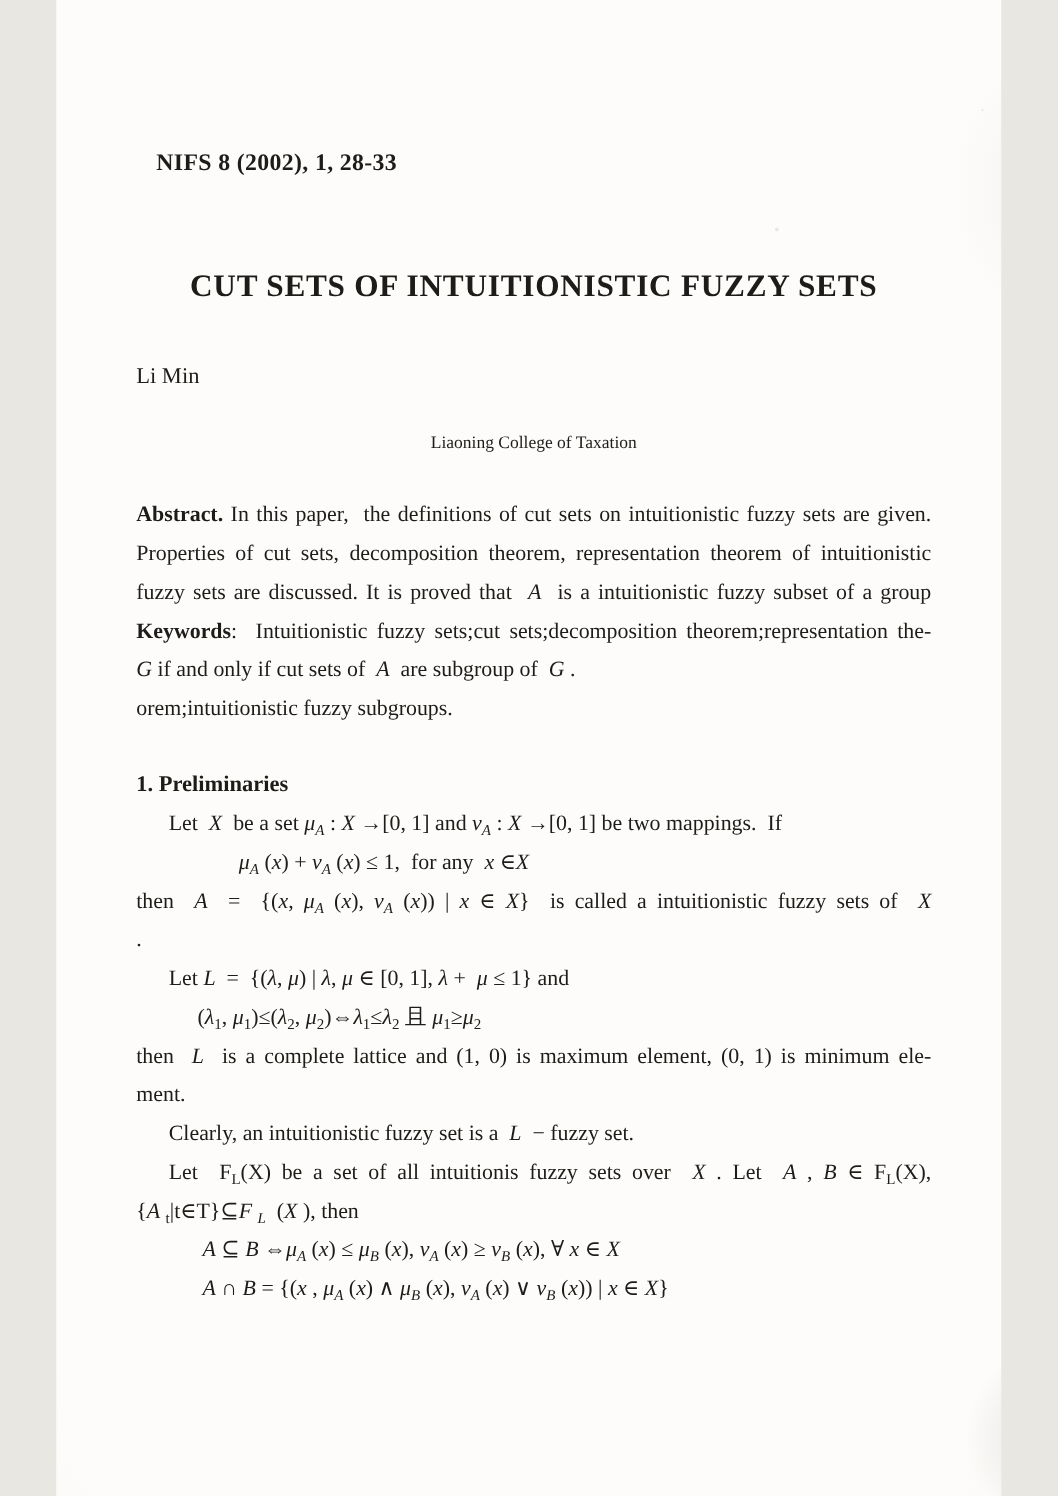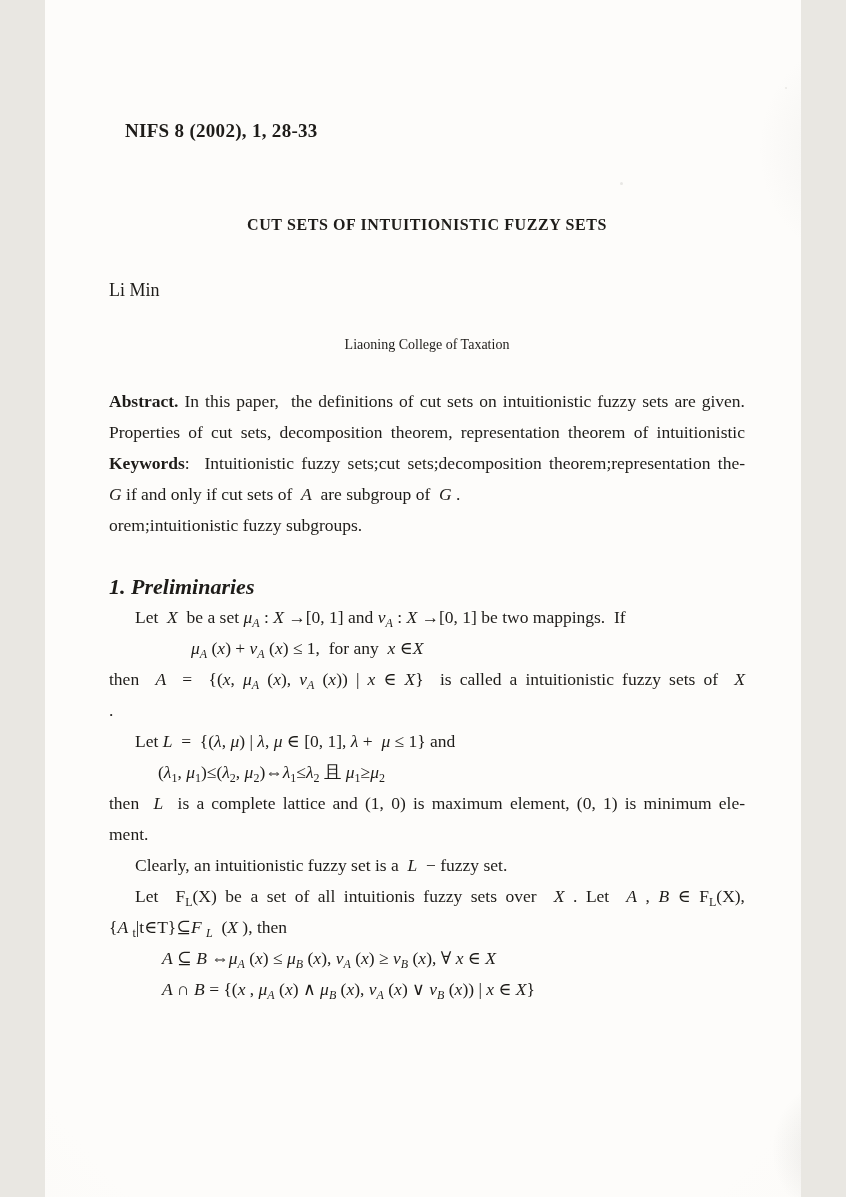--- a/index.html
+++ b/index.html
@@ -26,21 +26,21 @@
   }
   .journal-ref {
     margin: 120px 0 0 16px;
     font-size: 19px;
     font-weight: bold;
     letter-spacing: 0.3px;
   }
   .title {
     margin: 74px 0 0 0;
     text-align: center;
-    font-size: 16px;
+    font-size: 25px;
     font-weight: bold;
     letter-spacing: 0.6px;
   }
   .author {
     margin-top: 46px;
     font-size: 18px;
   }
   .affil {
     text-align: center;
     font-size: 14px;
@@ -57,24 +57,23 @@
   .just {
     text-align: justify;
     text-align-last: justify;
   }
   .ind { text-indent: 26px; }
   .eq1 { padding-left: 82px; }
   .eq2 { padding-left: 53px; }
   .eq3 { padding-left: 49px; }
   .section-heading {
     margin-top: 30px;
-    font-size: 22px;
+    font-size: 18px;
     font-weight: bold;
     line-height: 31px;
-    font-style: italic;
   }
   .body-block { margin-top: 0px; }
   .ln i { font-style: italic; }
   .ln sub {
     font-size: 12px;
     vertical-align: -4px;
     line-height: 0;
   }
   
   .speck {
@@ -98,20 +97,21 @@
 
     <div class="author">Li Min</div>
 
     <div class="affil-block">
       <div class="affil">Liaoning College of Taxation</div>
     </div>
 
     <div class="abstract-block">
       <div class="ln just"><b>Abstract.</b> In this paper,&nbsp; the definitions of cut sets on intuitionistic fuzzy sets are given.</div>
       <div class="ln just">Properties of cut sets, decomposition theorem, representation theorem of intuitionistic</div>
+      <div class="ln just">fuzzy sets are discussed. It is proved that&nbsp; <i>A</i>&nbsp; is a intuitionistic fuzzy subset of a group</div>
       <div class="ln just"><b>Keywords</b>:&nbsp; Intuitionistic fuzzy sets;cut sets;decomposition theorem;representation the-</div>
       <div class="ln"><i>G</i> if and only if cut sets of&nbsp; <i>A</i>&nbsp; are subgroup of&nbsp; <i>G</i> .</div>
       <div class="ln">orem;intuitionistic fuzzy subgroups.</div>
     </div>
 
     <div class="section-heading">1. Preliminaries</div>
 
     <div class="body-block">
       <div class="ln ind">Let&nbsp; <i>X</i>&nbsp; be a set <i>μ<sub>A</sub></i>&nbsp;: <i>X</i> →[0, 1] and <i>ν<sub>A</sub></i>&nbsp;: <i>X</i> →[0, 1] be two mappings.&nbsp; If</div>
       <div class="ln eq1"><i>μ<sub>A</sub></i> (<i>x</i>) + <i>ν<sub>A</sub></i> (<i>x</i>) ≤ 1,&nbsp; for any&nbsp; <i>x</i> ∈<i>X</i></div>

